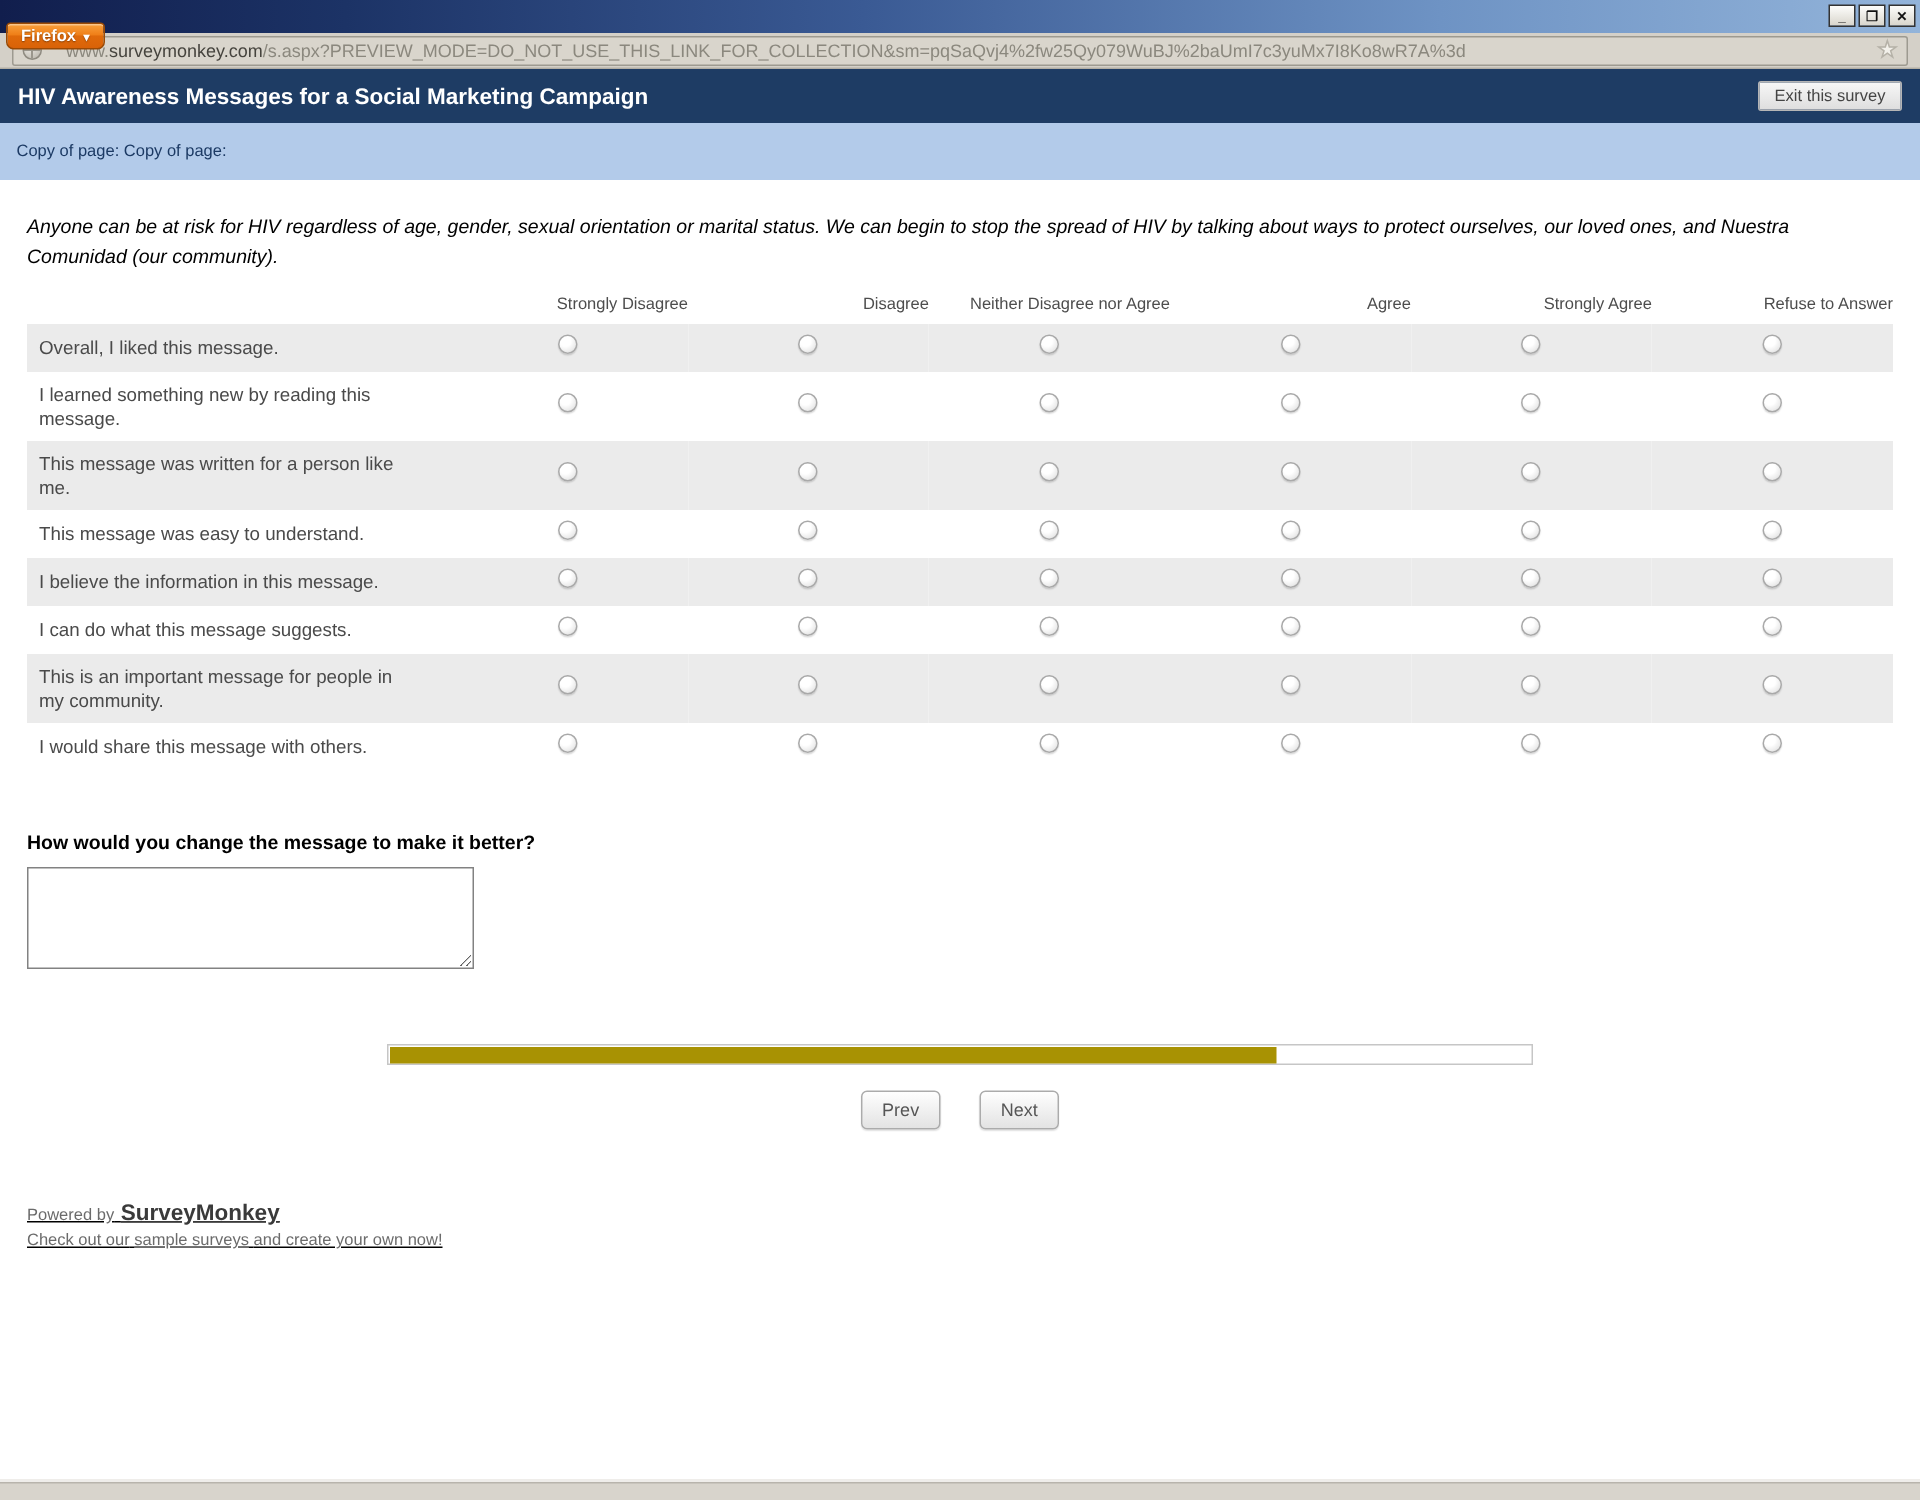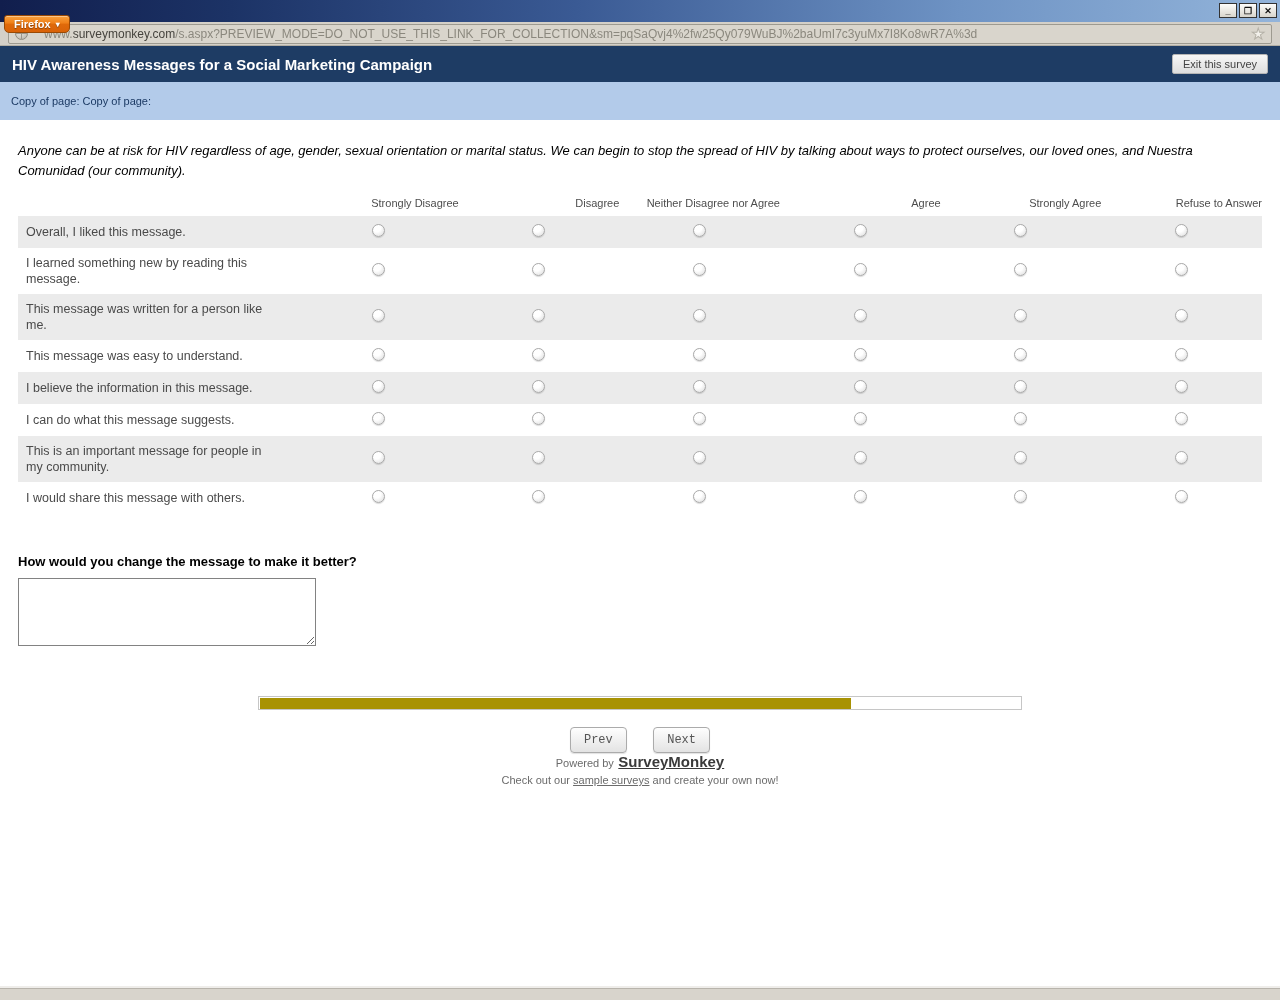--- a/index.html
+++ b/index.html
@@ -141,24 +141,23 @@
   .progress-fill { height:11px; margin:1px; background:#a89203; }
 
   .nav-buttons { margin-top:17px; text-align:center; }
   .nav-btn {
     display:inline-block; margin:0 11px;
     font-size:12px; color:#555;
     background:linear-gradient(#fefefe,#e3e3e3);
     border:1px solid #ababab; border-radius:4px;
     padding:5px 13px; cursor:pointer;
     box-shadow:0 1px 1px rgba(0,0,0,.12);
-    font-family:Liberation Mono, monospace;
-  }
-
-  .footer { text-align:center; }
+  }
+
+  .footer { margin-top:47px; text-align:left;text-decoration:underline; }
   .powered { font-size:11px; color:#6b6b6b; }
   .brand-link {
     font-size:15px; font-weight:bold; color:#3a3a3a;
     text-decoration:underline; cursor:pointer;
   }
   .footer-line2 { margin-top:3px; font-size:11px; color:#6b6b6b; }
   .sample-link { text-decoration:underline; color:#6b6b6b; cursor:pointer; }
 
   .statusbar {
     position:absolute; bottom:0; left:0; width:100%;

